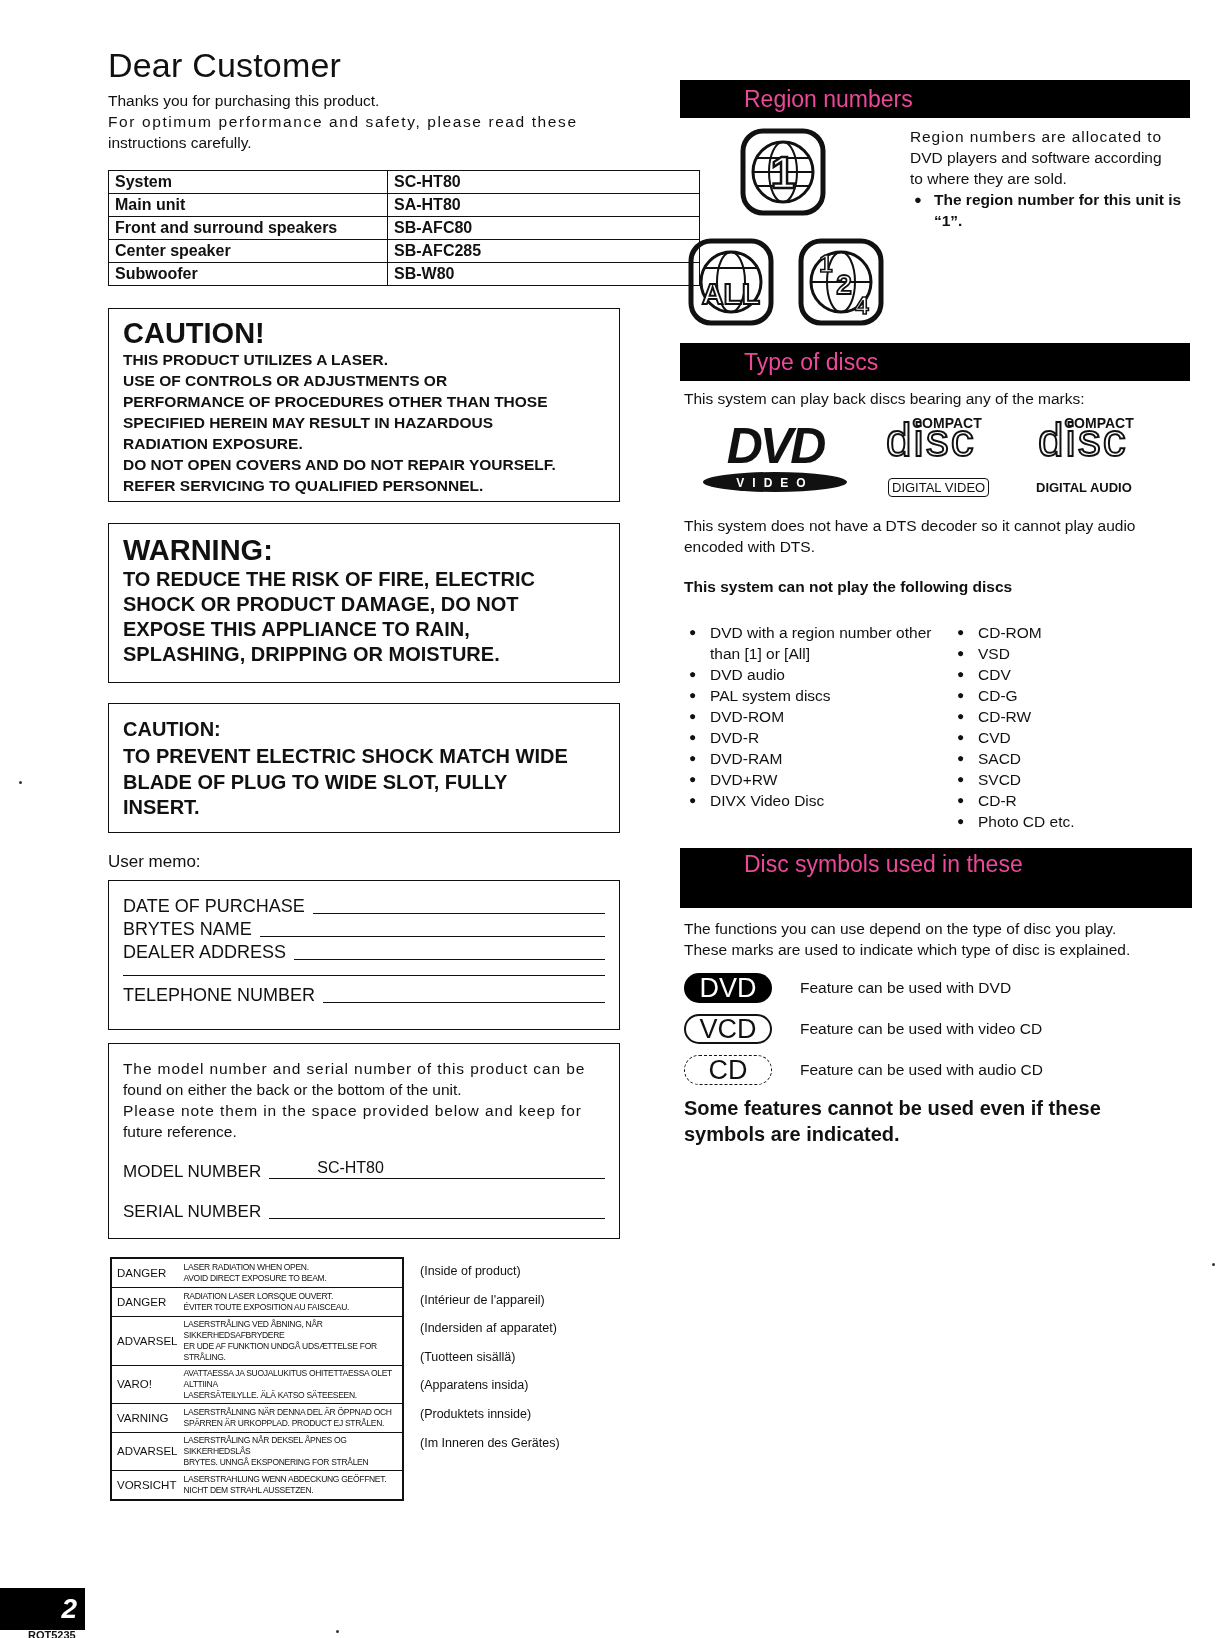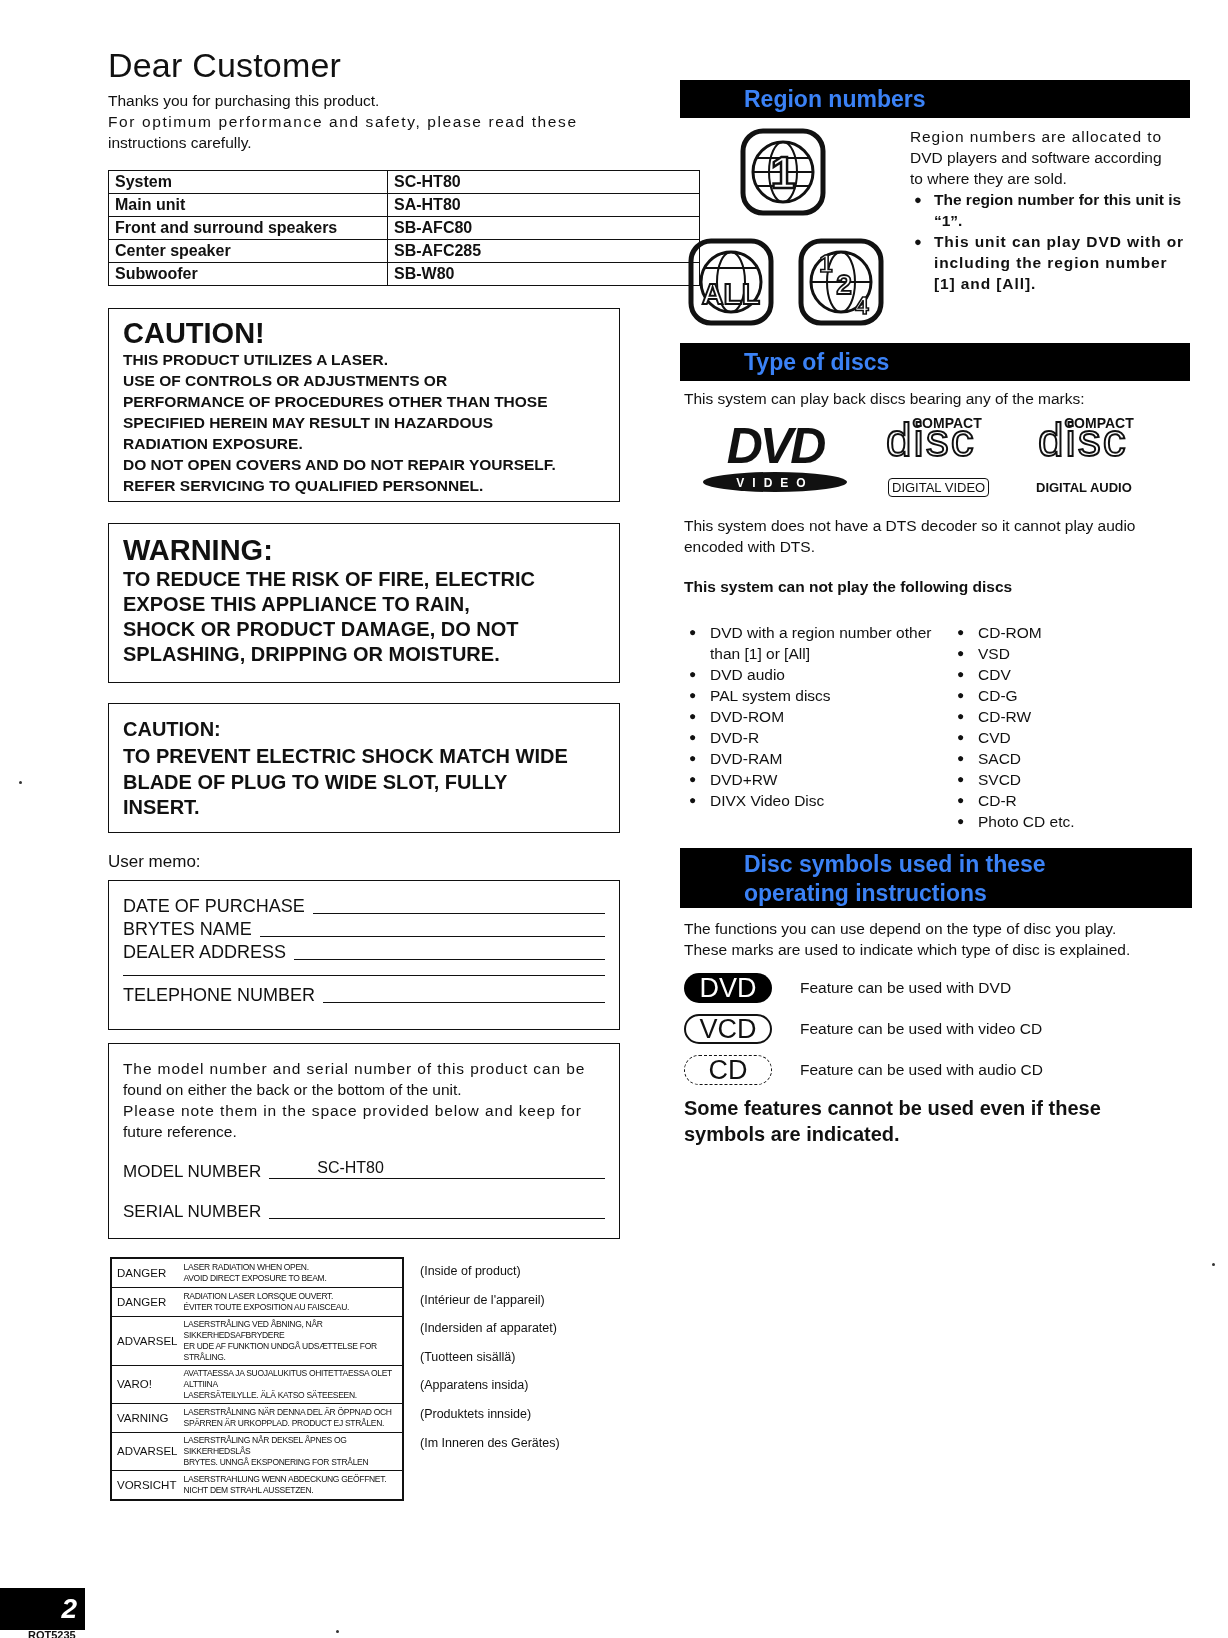--- a/index.html
+++ b/index.html
@@ -37,21 +37,21 @@
   table.laser { left:110px; top:1257px; width:294px; border-collapse:collapse; border:2px solid #111; border-radius:3px; }
   table.laser td { border-bottom:1.4px solid #111; font-size:10px; line-height:11px; padding:2px 3px; height:24px; vertical-align:middle; }
   table.laser td.k { font-size:11.5px; width:54px; padding-left:5px; }
   table.laser td.v { font-size:8.5px; letter-spacing:-0.3px; }
   .laser-notes { left:420px; top:1257px; }
   .laser-notes div { font-size:12.5px; height:28.6px; line-height:28.6px; }
   .pagebox { left:0; top:1588px; width:85px; height:42px; background:#000; color:#fff; font-size:28px; font-weight:700; font-style:italic; text-align:right; padding-right:8px; box-sizing:border-box; line-height:42px; }
   .doccode { left:28px; top:1630px; font-size:11px; font-weight:700; line-height:10px; }
 
   
-  .bar { background:#000; color:#3b82f6; font-weight:700; font-size:23px; box-sizing:border-box; padding-left:64px; }
+  .bar { background:#000; color:#ec4899; font-weight:400; font-size:23px; box-sizing:border-box; padding-left:64px; }
   .bar1 { left:680px; top:80px; width:510px; height:38px; line-height:38px; }
   .bar2 { left:680px; top:343px; width:510px; height:38px; line-height:38px; }
   .bar3 { left:680px; top:848px; width:512px; height:60px; line-height:29px; padding-top:2px; }
   .region-icons { left:680px; top:128px; width:220px; height:200px; }
   .region-icon { position:absolute; width:86px; height:88px; }
   .region-text { left:910px; top:126px; width:280px; font-size:15.5px; line-height:21px; }
   .region-text .spread { letter-spacing:0.9px; }
   .region-text ul { margin:0; padding:0; list-style:none; }
   .region-text li { position:relative; padding-left:24px; font-weight:700; }
   .region-text li::before { content:"\25CF"; position:absolute; left:4px; top:0; font-size:13px; }
@@ -117,22 +117,22 @@
   <div class="b">PERFORMANCE OF PROCEDURES OTHER THAN THOSE</div>
   <div class="b">SPECIFIED HEREIN MAY RESULT IN HAZARDOUS</div>
   <div class="b">RADIATION EXPOSURE.</div>
   <div class="b">DO NOT OPEN COVERS AND DO NOT REPAIR YOURSELF.</div>
   <div class="b">REFER SERVICING TO QUALIFIED PERSONNEL.</div>
 </div>
 
 <div class="abs box warning">
   <div class="h">WARNING:</div>
   <div class="b">TO REDUCE THE RISK OF FIRE, ELECTRIC</div>
+  <div class="b">SHOCK OR PRODUCT DAMAGE, DO NOT</div>
   <div class="b">EXPOSE THIS APPLIANCE TO RAIN,</div>
-  <div class="b">SHOCK OR PRODUCT DAMAGE, DO NOT</div>
   <div class="b">SPLASHING, DRIPPING OR MOISTURE.</div>
 </div>
 
 <div class="abs stray" style="left:19px;top:781px;"></div>
 
 <div class="abs box caution2">
   <div class="h">CAUTION:</div>
   <div class="b">TO PREVENT ELECTRIC SHOCK MATCH WIDE</div>
   <div class="b">BLADE OF PLUG TO WIDE SLOT, FULLY</div>
   <div class="b">INSERT.</div>
@@ -274,21 +274,20 @@
     <text x="64" y="76" text-anchor="middle" font-family="Liberation Sans, sans-serif" font-size="24" font-weight="700" fill="#fff" stroke="#111" stroke-width="1.6">4</text>
   </svg>
 </div>
 
 <div class="abs region-text">
   <div class="spread">Region numbers are allocated to</div>
   <div>DVD players and software according</div>
   <div>to where they are sold.</div>
   <ul>
     <li>The region number for this unit is “1”.</li>
-    <li class="spread">This unit can play DVD with or including the region number [1] and [All].</li>
   </ul>
 </div>
 
 <div class="abs bar bar2">Type of discs</div>
 <div class="abs discs-intro">This system can play back discs bearing any of the marks:</div>
 
 <div class="abs logos">
   <svg style="position:absolute;left:0;top:0;" width="150" height="85" viewBox="0 0 150 85">
     <text x="75" y="48" text-anchor="middle" font-family="Liberation Sans, sans-serif" font-size="50" font-weight="700" font-style="italic" fill="#111" letter-spacing="-3">DVD</text>
     <ellipse cx="75" cy="67" rx="72" ry="10" fill="#111"></ellipse>
@@ -331,21 +330,20 @@
     <li>CVD</li>
     <li>SACD</li>
     <li>SVCD</li>
     <li>CD-R</li>
     <li>Photo CD  etc.</li>
   </ul>
 </div>
 
 <div class="abs bar bar3">
   <div>Disc symbols used in these</div>
-  <div>operating instructions</div>
 </div>
 <div class="abs sym-intro">
   <div>The functions you can use depend on the type of disc you play.</div>
   <div>These marks are used to indicate which type of disc is explained.</div>
 </div>
 
 <div class="abs sym-row" style="top:971px;">
   <span class="sym-badge sym-dvd">DVD</span>
   <span class="sym-label">Feature can be used with DVD</span>
 </div>

